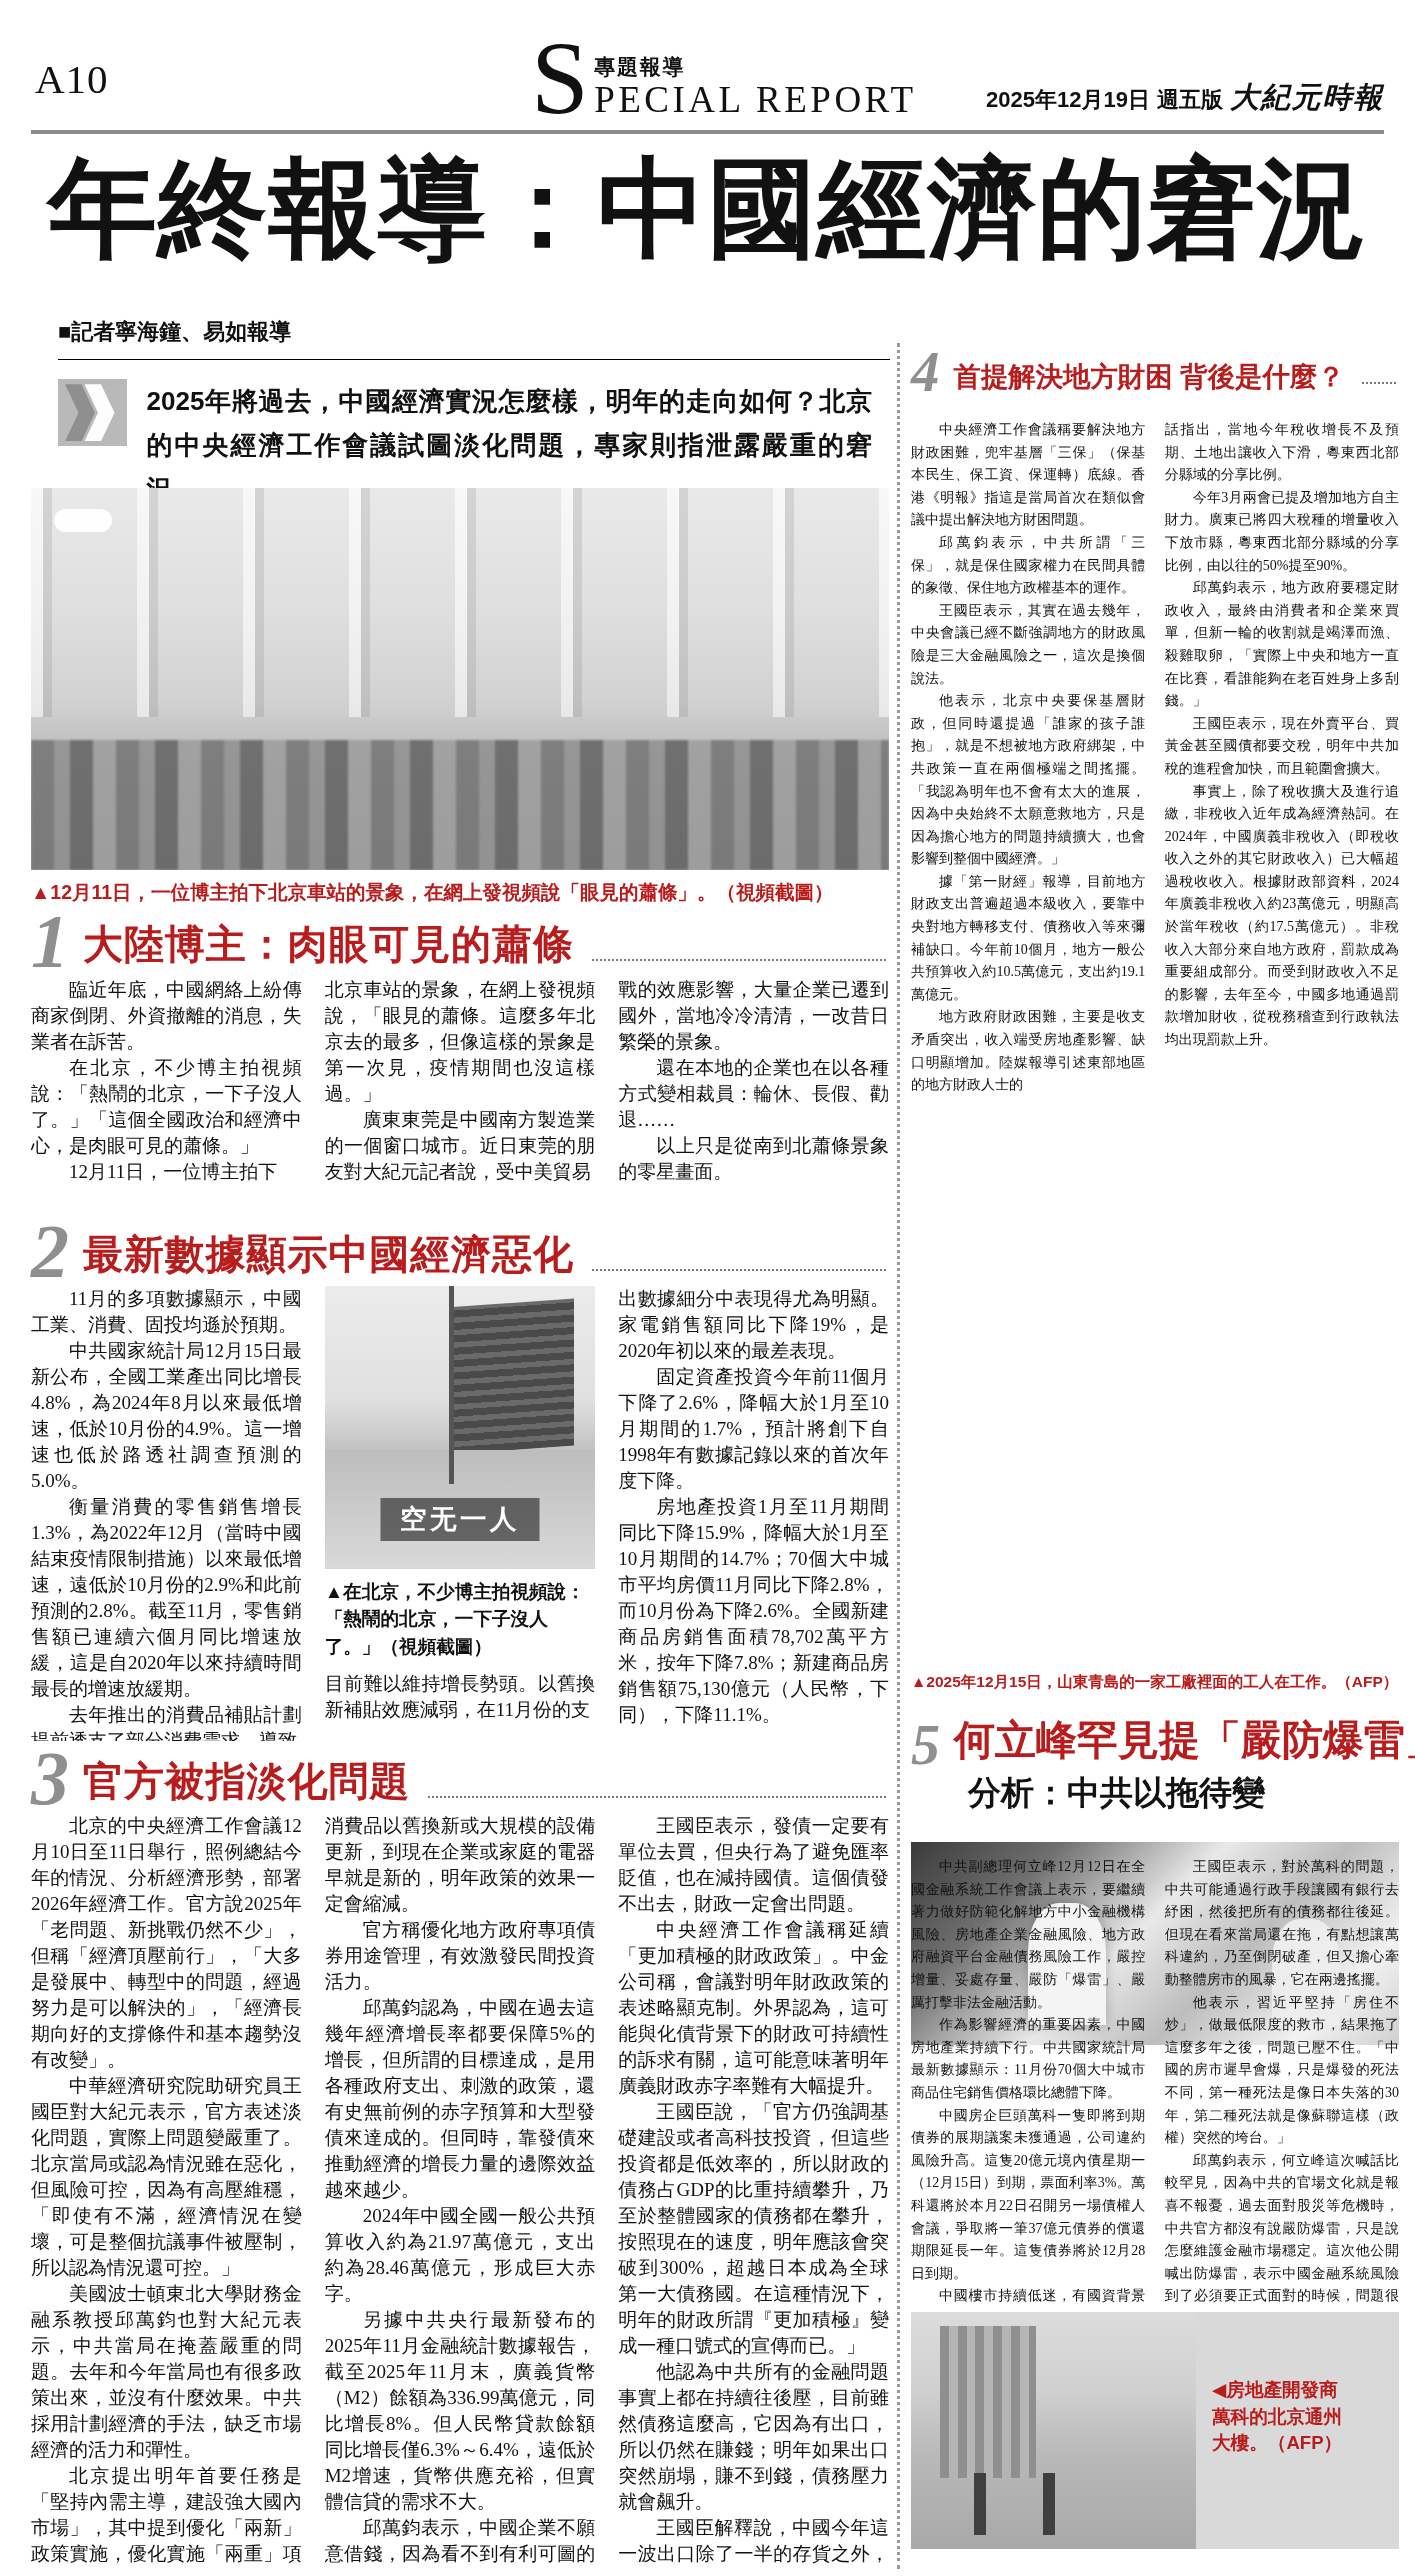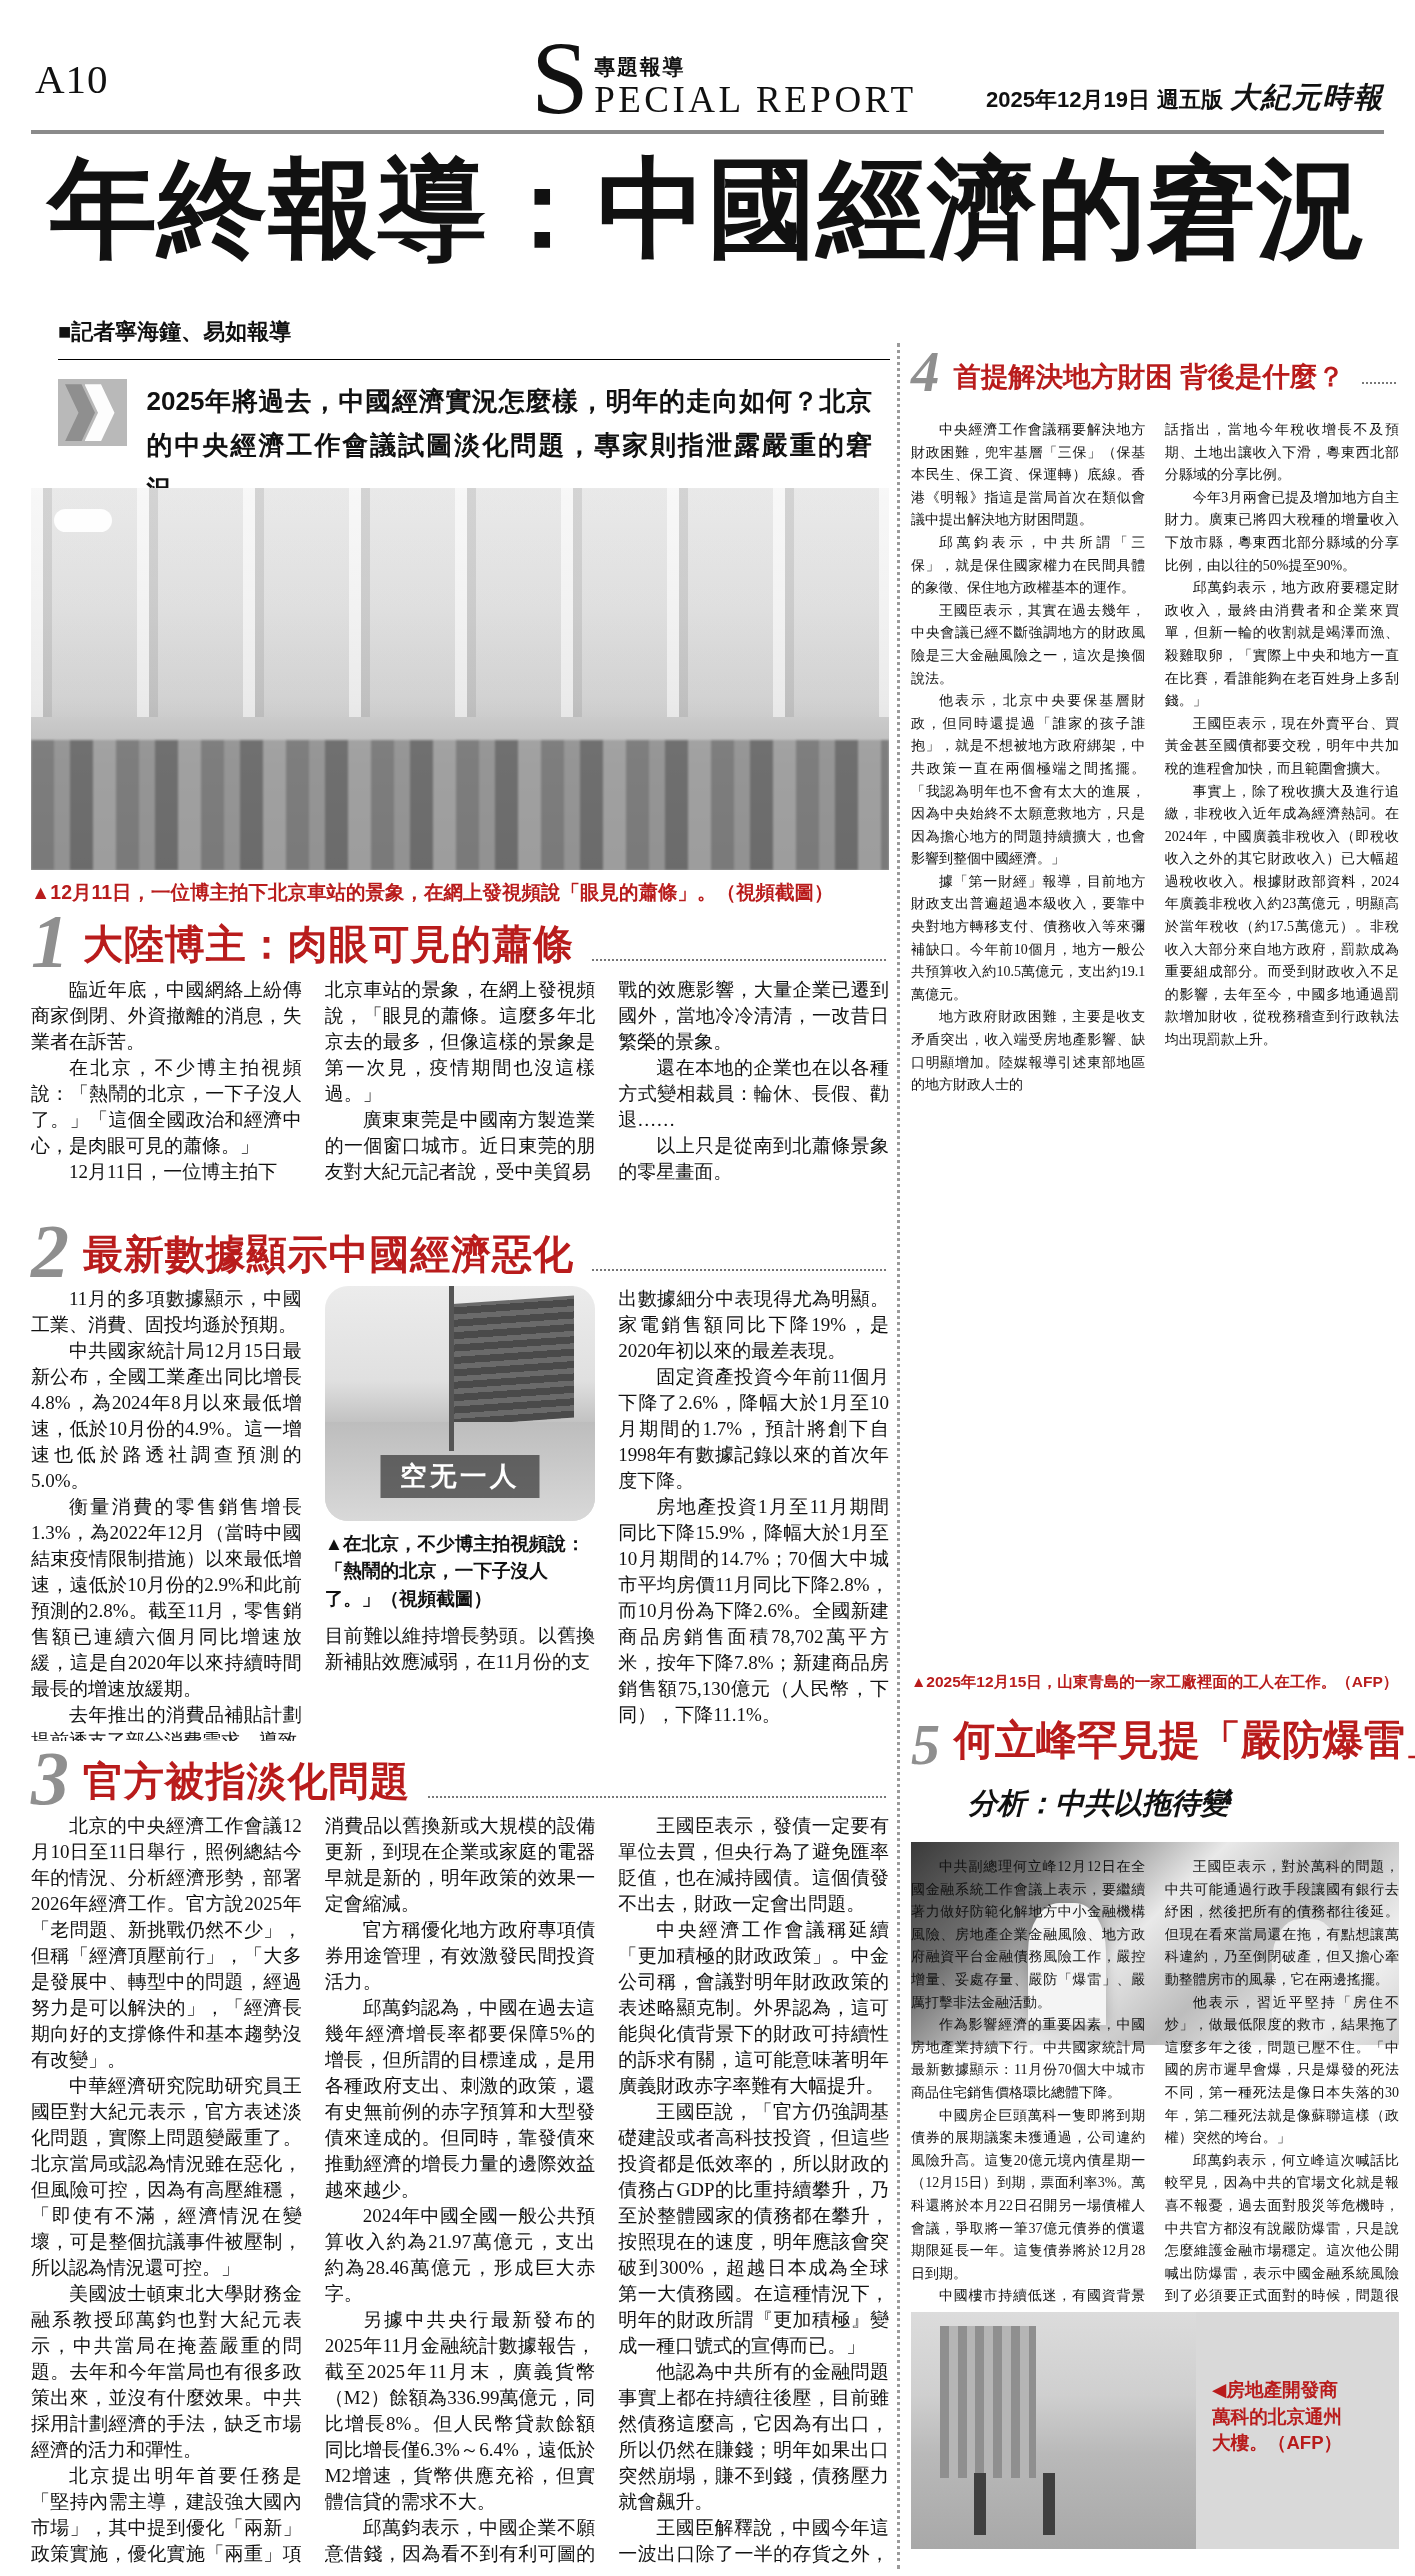--- a/index.html
+++ b/index.html
@@ -69,22 +69,22 @@
   .snum{font-style:italic;font-weight:700;color:#8f8f8f;line-height:.8;}
   .stitle{font-family:"Liberation Sans","DejaVu Sans",sans-serif;font-weight:900;color:#b91c1c;
           letter-spacing:0.9px;margin-left:14px;white-space:nowrap;}
   .leader{flex:1;border-bottom:2.7px dotted #777;margin:0 3.5px 10.6px 17.7px;}
   .sheadL .snum{font-size:76px;}
   .sheadL .stitle{font-size:40px;}
   .shead4 .snum{font-size:57px;}
   .shead4 .stitle{font-size:27.4px;letter-spacing:0;}
   .shead5 .snum{font-size:58px;}
   .shead5 .stitle{font-size:41px;letter-spacing:0;}
-  .stitle2{font-family:"Liberation Sans","DejaVu Sans",sans-serif;font-weight:900;font-size:29px;
-           margin:16px 0 0 57px;white-space:nowrap;font-style:italic;}
+  .stitle2{font-family:"Liberation Sans","DejaVu Sans",sans-serif;font-weight:900;font-size:33px;
+           margin:3px 0 0 57px;white-space:nowrap;}
 
   
   .cols{display:flex;overflow:hidden;}
   .colsL{gap:23px;}
   .colsR{gap:19.5px;}
   .col{flex:1;overflow:hidden;}
   .colL .p{font-size:19px;line-height:26px;}
   .colR .p{font-size:14px;line-height:22.6px;}
   .p{margin:0;text-indent:2em;text-align:justify;}
   .p.cont{text-indent:0;}
@@ -164,21 +164,21 @@
     <div class="leader"></div>
   </div>
   <div class="abs cols colsL" style="left:31px;top:1286px;width:858px;height:455px;">
     <div class="col colL">
         <p class="p">11月的多項數據顯示，中國工業、消費、固投均遜於預期。</p>
         <p class="p">中共國家統計局12月15日最新公布，全國工業產出同比增長4.8%，為2024年8月以來最低增速，低於10月份的4.9%。這一增速也低於路透社調查預測的5.0%。</p>
         <p class="p">衡量消費的零售銷售增長1.3%，為2022年12月（當時中國結束疫情限制措施）以來最低增速，遠低於10月份的2.9%和此前預測的2.8%。截至11月，零售銷售額已連續六個月同比增速放緩，這是自2020年以來持續時間最長的增速放緩期。</p>
         <p class="p">去年推出的消費品補貼計劃提前透支了部分消費需求，導致</p>
       </div>
     <div class="col colL">
-      <div class="photo ph-street" style="width:100%;height:235px;border-radius:23px;">
+      <div class="photo ph-street" style="width:100%;height:283px;">
         <div class="bldg"></div>
         <div class="road"></div>
         <div class="pole"></div>
         <div class="ovl">空无一人</div>
       </div>
       <div class="midcap">▲在北京，不少博主拍視頻說：「熱鬧的北京，一下子沒人了。」（視頻截圖）</div>
       <div>
           <p class="p cont">目前難以維持增長勢頭。以舊換新補貼效應減弱，在11月份的支</p>
         </div>
     </div>

